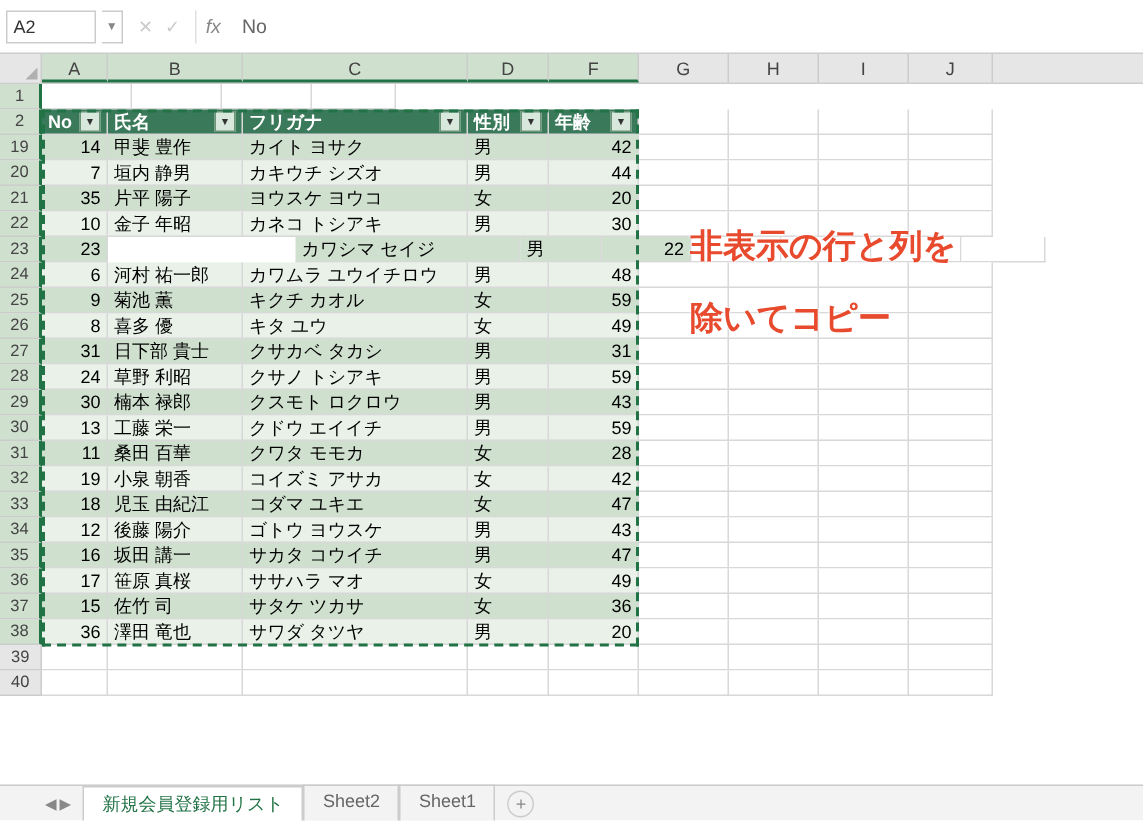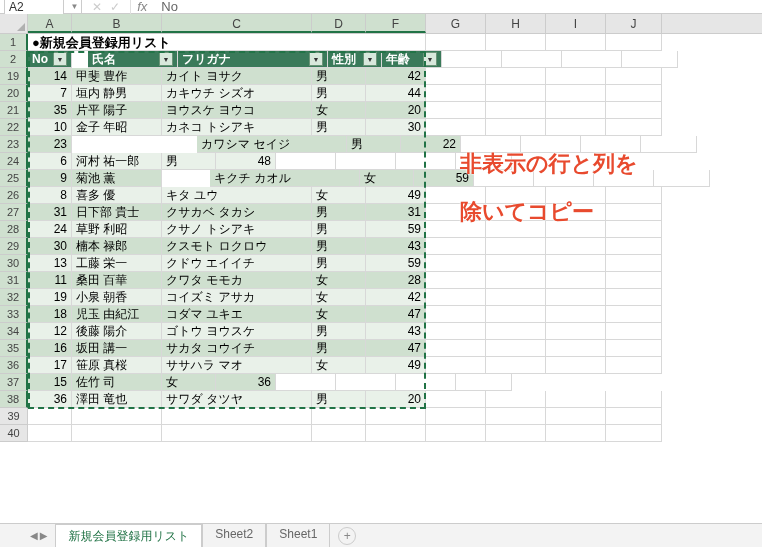--- a/index.html
+++ b/index.html
@@ -1,18 +1,18 @@
 <!DOCTYPE html>
 <html><head>
 <meta charset="utf-8">
 <style>
 * { box-sizing: border-box; margin: 0; padding: 0; font-family: "Meiryo", "MS PGothic", sans-serif; }
 body { background: #fff; font-size: 12px; color: #333; width: 762px; height: 547px; overflow: hidden; position: relative; }
 
-.formula-bar { display: flex; align-items: center; height: 14px; border-bottom: 1px solid #ccc; background: #fff; }
+.formula-bar { display: flex; align-items: center; height: 36px; border-bottom: 1px solid #ccc; background: #fff; }
 .name-box { width: 60px; height: 22px; border: 1px solid #ccc; margin: 2px 4px 2px 4px; padding: 2px 4px; font-size: 12px; background: #fff; display: flex; align-items: center; }
 .name-box-arrow { width: 14px; height: 22px; border: 1px solid #ccc; border-left: none; display: flex; align-items: center; justify-content: center; color: #888; font-size: 8px; }
 .fx-buttons { display: flex; gap: 8px; padding: 0 10px; color: #aaa; align-items: center; border-right: 1px solid #e0e0e0; height: 22px; }
 .fx-label { font-style: italic; color: #888; padding: 0 6px; font-size: 13px; }
 .formula-input { flex: 1; padding: 2px 8px; font-size: 13px; color: #666; }
 
 .grid-wrap { position: relative; }
 .col-headers { display: flex; height: 20px; background: #e6e6e6; border-bottom: 1px solid #ccc; }
 .corner { width: 28px; border-right: 1px solid #ccc; background: #e6e6e6; display:flex; align-items:flex-end; justify-content:flex-end;}
 .corner::after{content:""; width:0;height:0;border-left:8px solid transparent;border-bottom:8px solid #b0b0b0;margin:2px;}
@@ -73,33 +73,32 @@
         <div class="col-h sel" style="width: 60px;">F</div>
         <div class="col-h" style="width: 60px;">G</div>
         <div class="col-h" style="width: 60px;">H</div>
         <div class="col-h" style="width: 60px;">I</div>
         <div class="col-h" style="width: 56px;">J</div>
       </div>
   </div>
   <div id="rows-slot">
       <div class="row title-row">
         <div class="row-h sel">1</div>
-        <div class="cell " style="width: 398px; background: rgb(255, 255, 255); font-weight: bold; font-size: 13px;">●新規会員登録用リスト</div>
         <div class="cell " style="width: 60px;"></div>
         <div class="cell " style="width: 60px;"></div>
         <div class="cell " style="width: 60px;"></div>
         <div class="cell " style="width: 56px;"></div>
       </div>
       <div class="row">
         <div class="row-h sel">2</div>
         <div class="cell th-cell" style="width: 44px;">
           <span>No</span>
           <span class="filter-btn">▼</span>
         </div>
-        <div class="cell th-cell" style="width: 90px; margin-left: 16px;">
+        <div class="cell th-cell" style="width: 90px;">
           <span>氏名</span>
           <span class="filter-btn">▼</span>
         </div>
         <div class="cell th-cell" style="width: 150px;">
           <span>フリガナ</span>
           <span class="filter-btn">▼</span>
         </div>
         <div class="cell th-cell" style="width: 54px;">
           <span>性別</span>
           <span class="filter-btn">▼</span>
@@ -170,32 +169,33 @@
         <div class="cell data-cell num" style="width: 60px;">22</div>
         <div class="cell " style="width: 60px;"></div>
         <div class="cell " style="width: 60px;"></div>
         <div class="cell " style="width: 60px;"></div>
         <div class="cell " style="width: 56px;"></div>
       </div>
       <div class="row band-odd">
         <div class="row-h sel">24</div>
         <div class="cell data-cell num" style="width: 44px;">6</div>
         <div class="cell data-cell" style="width: 90px;">河村 祐一郎</div>
+        <div class="cell data-cell" style="width: 150px;">カワムラ ユウイチロウ</div>
         <div class="cell data-cell" style="width: 54px;">男</div>
         <div class="cell data-cell num" style="width: 60px;">48</div>
         <div class="cell " style="width: 60px;"></div>
         <div class="cell " style="width: 60px;"></div>
         <div class="cell " style="width: 60px;"></div>
         <div class="cell " style="width: 56px;"></div>
       </div>
       <div class="row band-even">
         <div class="row-h sel">25</div>
         <div class="cell data-cell num" style="width: 44px;">9</div>
         <div class="cell data-cell" style="width: 90px;">菊池 薫</div>
-        <div class="cell data-cell" style="width: 150px; margin-left: 48px;">キクチ カオル</div>
+        <div class="cell data-cell" style="width: 150px;">キクチ カオル</div>
         <div class="cell data-cell" style="width: 54px;">女</div>
         <div class="cell data-cell num" style="width: 60px;">59</div>
         <div class="cell " style="width: 60px;"></div>
         <div class="cell " style="width: 60px;"></div>
         <div class="cell " style="width: 60px;"></div>
         <div class="cell " style="width: 56px;"></div>
       </div>
       <div class="row band-odd">
         <div class="row-h sel">26</div>
         <div class="cell data-cell num" style="width: 44px;">8</div>
@@ -325,20 +325,21 @@
         <div class="cell data-cell num" style="width: 60px;">49</div>
         <div class="cell " style="width: 60px;"></div>
         <div class="cell " style="width: 60px;"></div>
         <div class="cell " style="width: 60px;"></div>
         <div class="cell " style="width: 56px;"></div>
       </div>
       <div class="row band-even">
         <div class="row-h sel">37</div>
         <div class="cell data-cell num" style="width: 44px;">15</div>
         <div class="cell data-cell" style="width: 90px;">佐竹 司</div>
+        <div class="cell data-cell" style="width: 150px;">サタケ ツカサ</div>
         <div class="cell data-cell" style="width: 54px;">女</div>
         <div class="cell data-cell num" style="width: 60px;">36</div>
         <div class="cell " style="width: 60px;"></div>
         <div class="cell " style="width: 60px;"></div>
         <div class="cell " style="width: 60px;"></div>
         <div class="cell " style="width: 56px;"></div>
       </div>
       <div class="row band-odd">
         <div class="row-h sel">38</div>
         <div class="cell data-cell num" style="width: 44px;">36</div>

